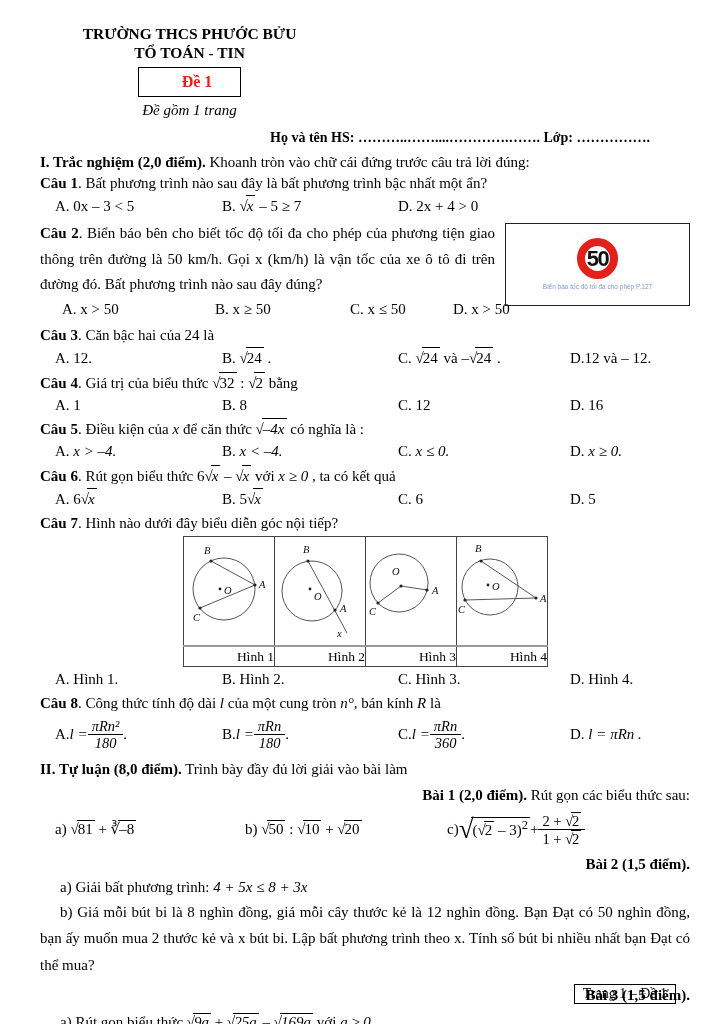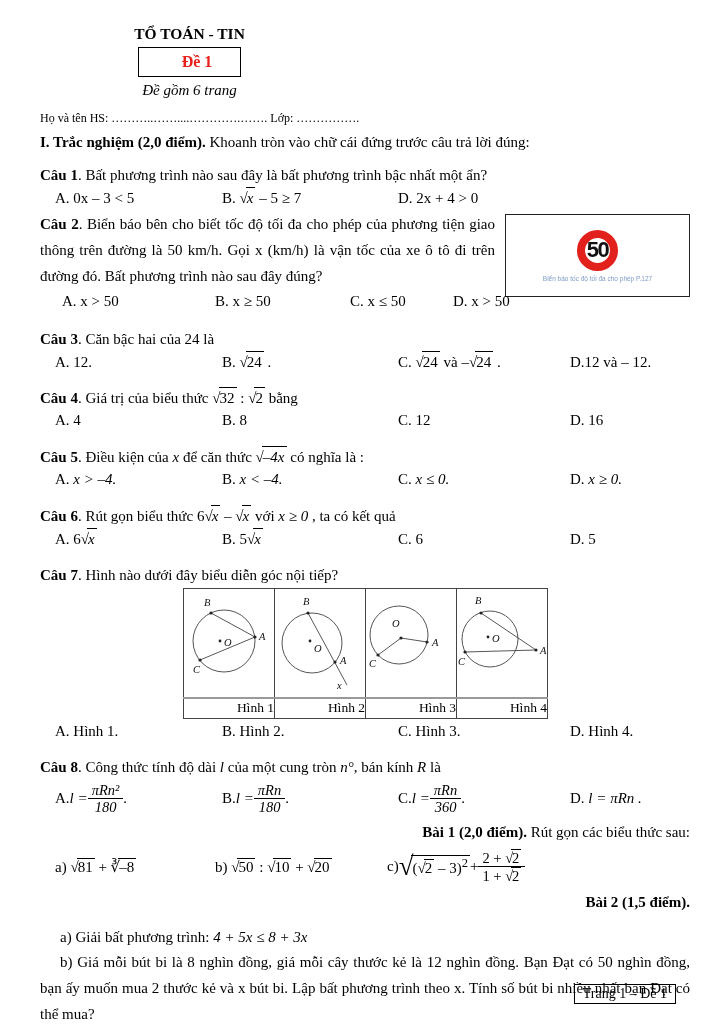--- a/index.html
+++ b/index.html
@@ -11,24 +11,24 @@
 
   
   .header { display:flex; }
   .h-left { width:46%; text-align:center; }
   .h-right { width:54%; text-align:center; }
   .h-line { font-weight:bold; font-size:15.5px; line-height:1.25; }
   .de-box { display:inline-block; border:1.5px solid #000; padding:5px 28px; margin:4px 0 3px; }
   .de-box span { color:#e8211d; font-weight:bold; font-size:16px;margin-left:15px; }
   .h-it { font-style:italic; font-size:15px; line-height:1.35; }
 
-  .student-line { text-align:left; font-weight:normal; font-size:12px; margin:10px 40px 8px 0; }
+  .student-line { text-align:right; font-weight:bold; font-size:14px; margin:10px 40px 8px 0; }
 
   .sec-heading { font-size:15px; margin-bottom:2px; }
-  .qline { font-size:15px; line-height:1.4; margin-top:14px; }
+  .qline { font-size:15px; line-height:1.4; margin-top:2px; }
   .orow { display:grid; grid-template-columns:167px 176px 172px auto; margin:1px 0 2px 15px; align-items:baseline; font-size:15px; line-height:1.45; }
   .orow-q2 { grid-template-columns:153px 135px 103px auto; margin-left:22px; }
   .ocell { white-space:nowrap; }
 
   
   .sqrt { display:inline-block; white-space:nowrap; }
   .rsym { display:inline; }
   .rad { display:inline-block; border-top:1.2px solid #000; padding:0 2px 0 1px; margin-left:-2px; }
 
   
@@ -49,37 +49,38 @@
   .clear { clear:both; }
 
   
   .figtable { margin:2px 0 2px 143px; width:363px; border:1.5px solid #333; border-collapse:collapse; }
   .figtable td { border:1px solid #444; padding:0; }
   .figcell { width:90px; height:104px; vertical-align:top; }
   .capcell { height:21px; text-align:right; font-size:13.5px; border-top:2px solid #999 !important; }
   svg text { font-family:"Liberation Serif", serif; font-style:italic; font-size:10.5px; fill:#111; }
 
   .sec2-heading { margin-top:9px; font-size:15px; }
-  .b1row { display:grid; grid-template-columns:160px 172px auto; margin:6px 0 4px 15px; align-items:center; font-size:15px; }
+  .b1row { display:grid; grid-template-columns:160px 172px auto; margin:6px 0 4px 15px; align-items:center; font-size:15px;gap:30px; }
   .btitle { margin-top:7px;text-align:right; }
   .b2b { text-align:justify; line-height:1.75; text-indent:20px; margin-top:1px; }
   .b3a { margin:7px 0 6px 0; padding-left:20px; }
 
   .footer-box { position:absolute; right:48px; top:984px; border:1.5px solid #000; padding:1px 8px; font-size:14px; }
 </style>
 </head>
 <body>
 
 <div class="page">
 
   <div class="header">
     <div class="h-left">
+      <div class="h-line">TRƯỜNG THCS PHƯỚC BỬU</div>
       <div class="h-line">TỔ TOÁN - TIN</div>
       <div><span class="de-box"><span>Đề 1</span></span></div>
-      <div class="h-it">Đề gồm 6 trang</div>
+      <div class="h-it">Đề gồm 1 trang</div>
     </div>
   </div>
 
   <div class="student-line">
     <span>Họ và tên HS:</span><span>  ………..……....………….…….</span><span> Lớp:</span><span> …………….</span>
   </div>
 
   <div class="sec-heading">
     <span class="bold">I. Trắc nghiệm (2,0 điểm).</span><span> Khoanh tròn vào chữ cái đứng trước câu trả lời đúng:</span>
   </div>
@@ -119,21 +120,21 @@
     <span class="ocell">A. 12.</span>
     <span class="ocell"><span>B. </span><span class="sqrt"><span class="rsym">√</span><span class="rad">24</span></span><span> .</span></span>
     <span class="ocell"><span>C. </span><span class="sqrt"><span class="rsym">√</span><span class="rad">24</span></span><span> và –</span><span class="sqrt"><span class="rsym">√</span><span class="rad">24</span></span><span> .</span></span>
     <span class="ocell">D.12 và – 12.</span>
   </div>
 
   <div class="qline">
     <span class="bold">Câu 4</span><span>. Giá trị của biểu thức </span><span class="sqrt"><span class="rsym">√</span><span class="rad">32</span></span><span> : </span><span class="sqrt"><span class="rsym">√</span><span class="rad">2</span></span><span> bằng</span>
   </div>
   <div class="orow">
-    <span class="ocell">A.  4</span>
+    <span class="ocell">A.  1</span>
     <span class="ocell">B.  8</span>
     <span class="ocell">C. 12</span>
     <span class="ocell">D. 16</span>
   </div>
 
   <div class="qline">
     <span class="bold">Câu 5</span><span>. Điều kiện của </span><span class="math">x</span><span> để căn thức </span><span class="sqrt"><span class="rsym">√</span><span class="rad math">–4x</span></span><span> có nghĩa là :</span>
   </div>
   <div class="orow">
     <span class="ocell"><span>A. </span><span class="math">x &gt; –4.</span></span>
@@ -257,20 +258,23 @@
         <span class="math">l = </span>
         <span class="frac math">
           <span class="num">πRn</span>
           <span class="den">360</span>
         </span>
         <span> .</span>
       </span>
     <span class="ocell"><span>D. </span><span class="math">l = πRn .</span></span>
   </div>
 
+  <div class="sec2-heading">
+    <span class="bold">II. Tự luận (8,0 điểm).</span><span> Trình bày đầy đủ lời giải vào bài làm</span>
+  </div>
 
   <div class="qline btitle">
     <span class="bold">Bài 1 (2,0 điểm).</span><span> Rút gọn các biểu thức sau:</span>
   </div>
   <div class="b1row">
     <span class="ocell"><span>a) </span><span class="sqrt"><span class="rsym">√</span><span class="rad">81</span></span><span> + </span><span class="sqrt"><span class="rsym">∛</span><span class="rad">–8</span></span></span>
     <span class="ocell"><span>b) </span><span class="sqrt"><span class="rsym">√</span><span class="rad">50</span></span><span> : </span><span class="sqrt"><span class="rsym">√</span><span class="rad">10</span></span><span> + </span><span class="sqrt"><span class="rsym">√</span><span class="rad">20</span></span></span>
     <span class="ocell mf">
         <span>c) </span>
         <span class="mf">

